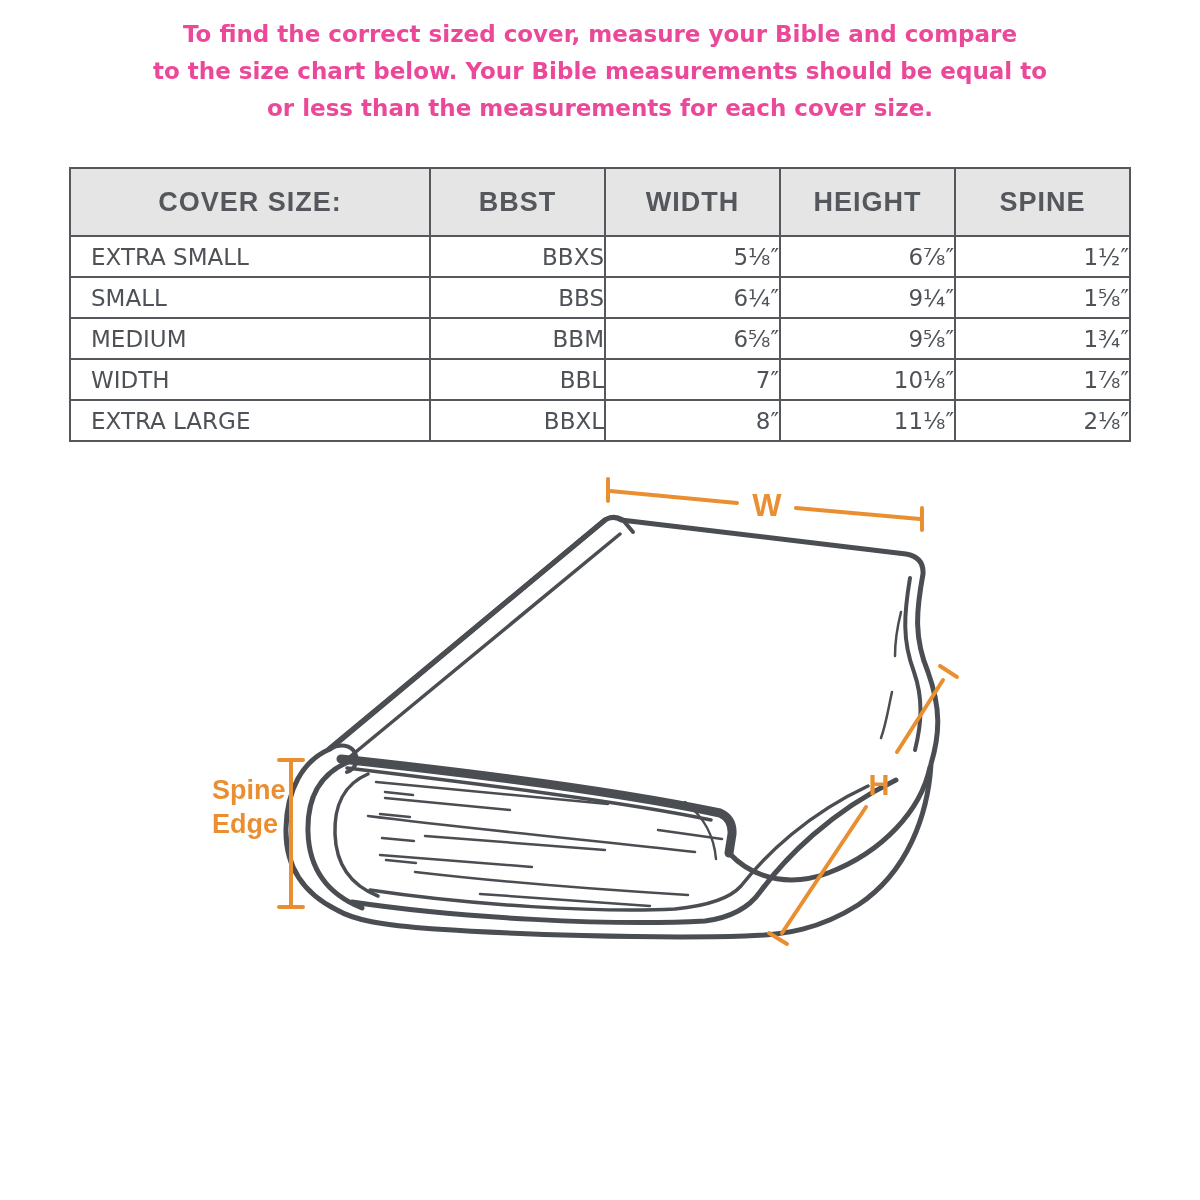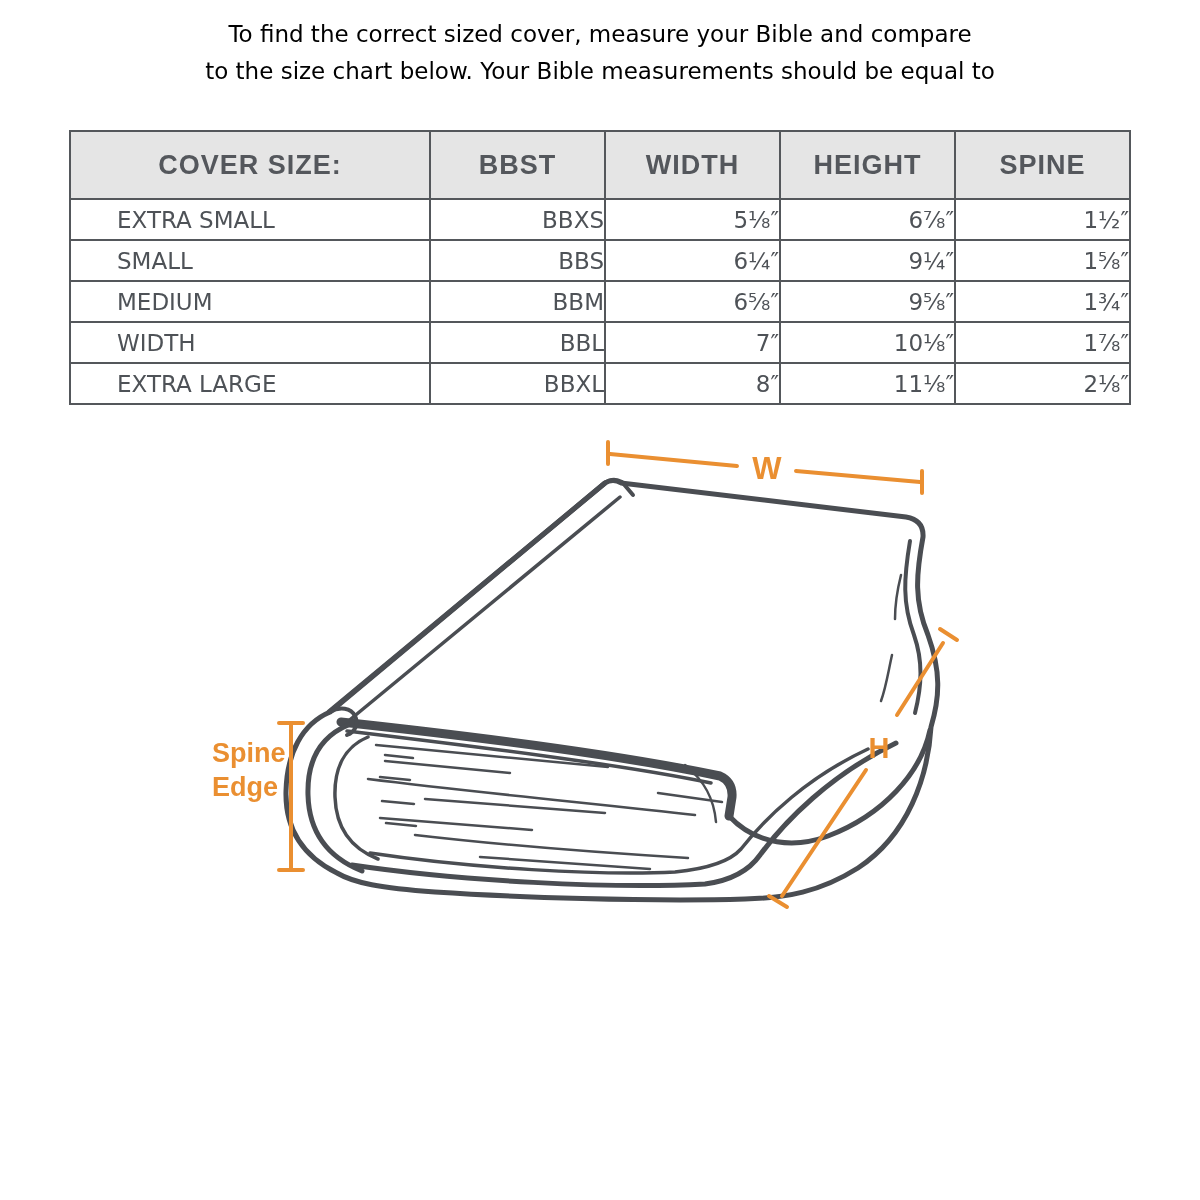--- a/index.html
+++ b/index.html
@@ -20,21 +20,22 @@
     font-weight:bold;
     font-size:68px;
     letter-spacing:1px;
     color:#F2913A;
   }
   .intro {
     margin-top:16px;
     text-align:center;
     font-size:23px;
     line-height:37px;
-    color:#000000;
+    color:#ec4899;
+    font-weight:bold;
   }
   table.size-table {
     width:1060px;
     margin:40px auto 0 auto;
     border-collapse:collapse;
     table-layout:fixed;
   }
   .size-table th, .size-table td {
     border:2px solid #54575B;
   }
@@ -49,21 +50,21 @@
     text-align:center;
   }
   .size-table td {
     height:41px;
     font-size:23px;
     color:#4E5257;
     text-align:right;
   }
   .size-table td.size-cell {
     text-align:left;
-    padding-left:46px;
+    padding-left:20px;
   }
   .size-table col.c-size  { width:360px; }
   .size-table col.c-other { width:175px; }
   .illustration {
     position:relative;
     height:540px;
     margin-top:20px;
   }
   .illustration svg { position:absolute; left:180px; top:0; }
   .measure-label {
@@ -74,20 +75,21 @@
 </style>
 </head>
 <body>
 
 <div class="page">
 
 
   <div class="intro">
     <div>To find the correct sized cover, measure your Bible and compare</div>
     <div>to the size chart below. Your Bible measurements should be equal to</div>
+    <div>or less than the measurements for each cover size.</div>
   </div>
 
   <table class="size-table">
     <colgroup>
       <col class="c-size">
         <col class="c-other">
         <col class="c-other">
         <col class="c-other">
         <col class="c-other">
     </colgroup>

